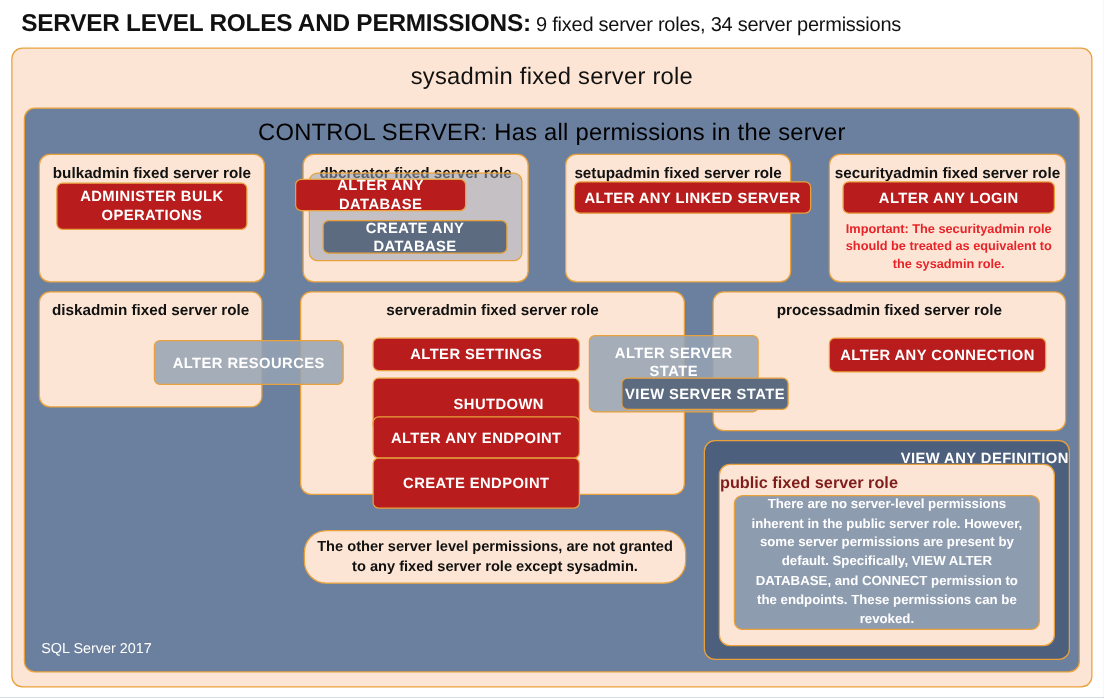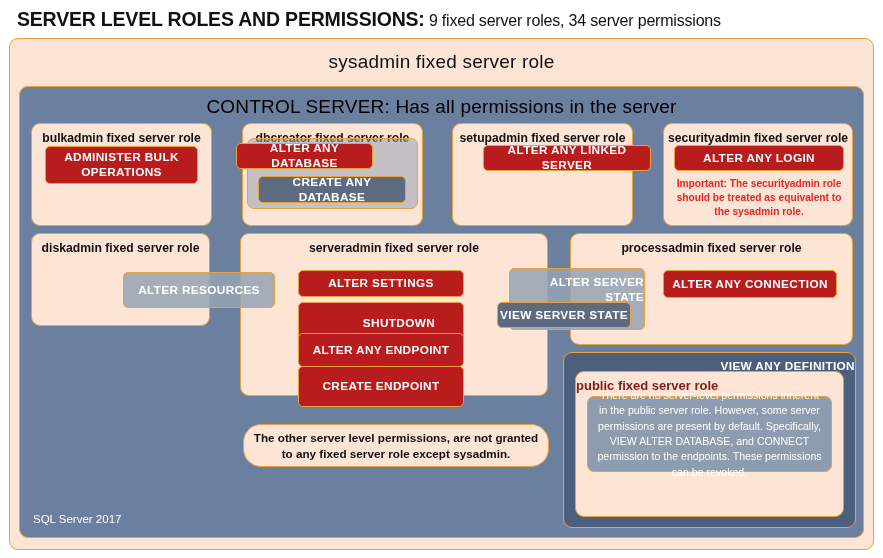--- a/index.html
+++ b/index.html
@@ -120,31 +120,31 @@
   .pill.dark {
     background: #5d6b80;
   }
   .pill.translucent {
     background: rgba(150, 163, 180, 0.86);
   }
 
   #perm-administer-bulk  { left: 45px;  top: 146px; width: 153px; height: 38px; }
   #perm-alter-any-db     { left: 236px; top: 143px; width: 137px; height: 26px; }
   #perm-create-any-db    { left: 258px; top: 176px; width: 148px; height: 27px; }
-  #perm-alter-linked-srv { left: 483px; top: 145px; width: 168px; height: 26px; }
+  #perm-alter-linked-srv { left: 459px; top: 145px; width: 190px; height: 26px; }
   #perm-alter-any-login  { left: 674px; top: 145px; width: 170px; height: 26px; }
 
   #perm-alter-resources  { left: 123px; top: 272px; width: 152px; height: 36px; }
   #perm-alter-settings   { left: 298px; top: 270px; width: 166px; height: 27px; }
   #perm-shutdown         { left: 298px; top: 302px; width: 166px; height: 43px; padding-left: 36px; }
   #perm-alter-any-endpt  { left: 298px; top: 333px; width: 166px; height: 34px; }
   #perm-create-endpoint  { left: 298px; top: 366px; width: 166px; height: 41px; }
 
-  #perm-alter-server-state { left: 509px; top: 268px; width: 136px; height: 62px;
-                             align-items: flex-start; padding-top: 6px; text-align: right; }
+  #perm-alter-server-state { left: 471px; top: 268px; width: 136px; height: 62px;
+                             align-items: flex-start; padding-top: 6px; }
   #perm-view-server-state  { left: 497px; top: 302px; width: 134px; height: 26px; }
   #perm-alter-any-conn     { left: 663px; top: 270px; width: 174px; height: 28px; }
 
   
   #dbcreator-inner {
     position: absolute;
     left: 247px; top: 138px; width: 171px; height: 71px;
     background: rgba(150, 163, 180, 0.55);
     border: 1.4px solid #e8a13c;
     border-radius: 7px;
@@ -189,32 +189,32 @@
   #role-public { left: 575px; top: 371px; width: 269px; height: 146px; }
   #public-title {
     position: absolute;
     left: 0; top: 6px; width: 100%;
     font-size: 13px;
     font-weight: 700;
     color: #7f1d1d;
   }
   #public-note {
     position: absolute;
-    left: 587px; top: 396px; width: 245px; height: 76px;
+    left: 587px; top: 396px; width: 245px; height: 108px;
     background: #8e9cb0;
     border: 1.5px solid #e8a13c;
     border-radius: 7px;
     box-sizing: border-box;
     display: flex;
     align-items: center;
     justify-content: center;
     text-align: center;
     color: #ffffff;
     font-size: 10.6px;
-    font-weight: 400;
+    font-weight: 700;
     line-height: 1.45;
     padding: 0 8px;
   }
 
   
   #footer-label {
     position: absolute;
     left: 33px; top: 513px;
     font-size: 11.5px;
     color: #ffffff;

